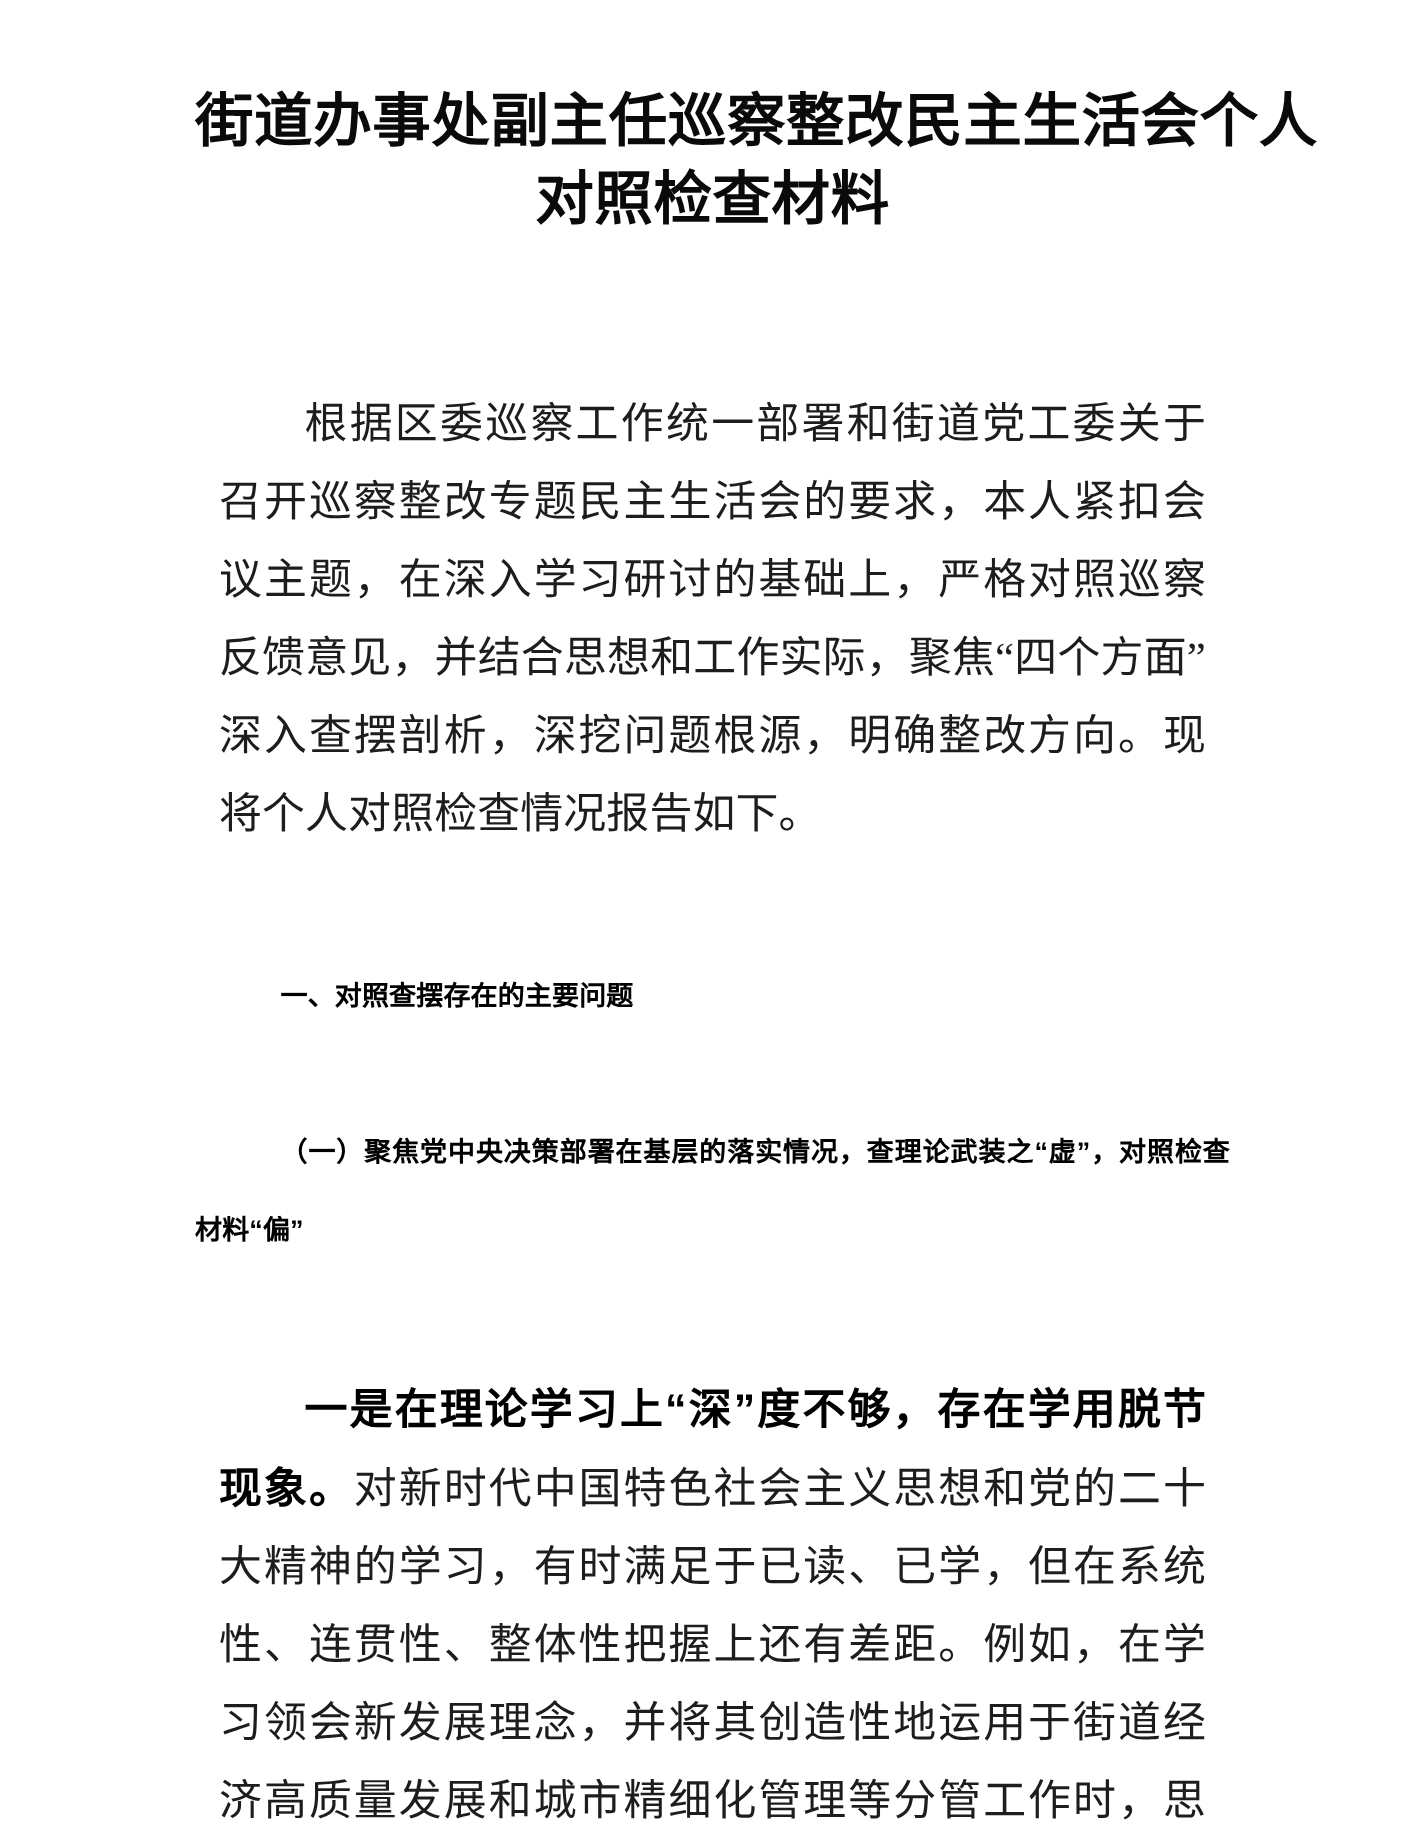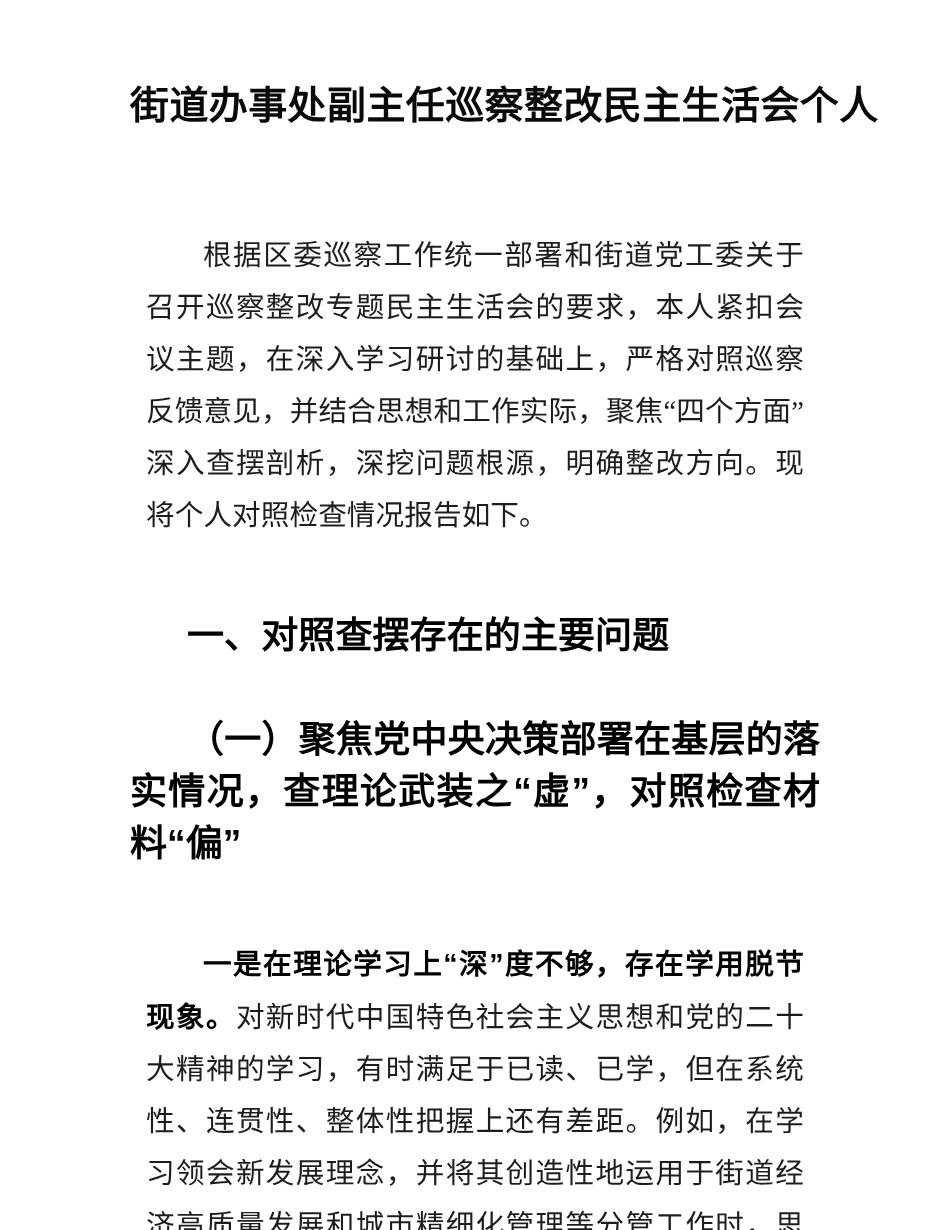--- a/index.html
+++ b/index.html
@@ -35,21 +35,21 @@
 
   
   .doc-title {
     font-family: "Liberation Serif", "DejaVu Serif", serif;
     font-weight: 700;
     font-size: 39px;
     line-height: 52px;
     text-align: center;
     letter-spacing: 0.4px;
     margin: 0;
-    padding-top: 80px;
+    padding-top: 56px;
     color: #0a0a0a;
   }
 
   .doc-title .title-line {
     display: block;
     white-space: nowrap;
   }
 
   
   .para {
@@ -68,21 +68,21 @@
   .kai {
     font-family: "Liberation Serif", "DejaVu Serif", serif;
     font-weight: 400;
     color: #1d1d1d;
   }
 
   
   .heading {
     font-family: "Liberation Sans", "DejaVu Sans", sans-serif;
     font-weight: 700;
-    font-size: 37px;
+    font-size: 18px;
     line-height: 52px;
     text-align: justify;
     text-justify: inter-ideograph;
     text-indent: 57px;
     margin: 0;
     color: #000000;
     letter-spacing: 0.1px;
   }
 
   
@@ -100,20 +100,21 @@
 </style>
 </head>
 <body>
 
 <div class="page">
 
   <div class="doc-body">
 
     <h1 class="doc-title">
       <span class="title-line">街道办事处副主任巡察整改民主生活会个人</span>
+      <span class="title-line">对照检查材料</span>
     </h1>
 
     <div class="spacer gap-title-body"></div>
 
     <p class="para kai">根据区委巡察工作统一部署和街道党工委关于召开巡察整改专题民主生活会的要求，本人紧扣会议主题，在深入学习研讨的基础上，严格对照巡察反馈意见，并结合思想和工作实际，聚焦“四个方面”深入查摆剖析，深挖问题根源，明确整改方向。现将个人对照检查情况报告如下。</p>
 
     <div class="spacer gap-block"></div>
 
     <p class="heading">一、对照查摆存在的主要问题</p>
 

